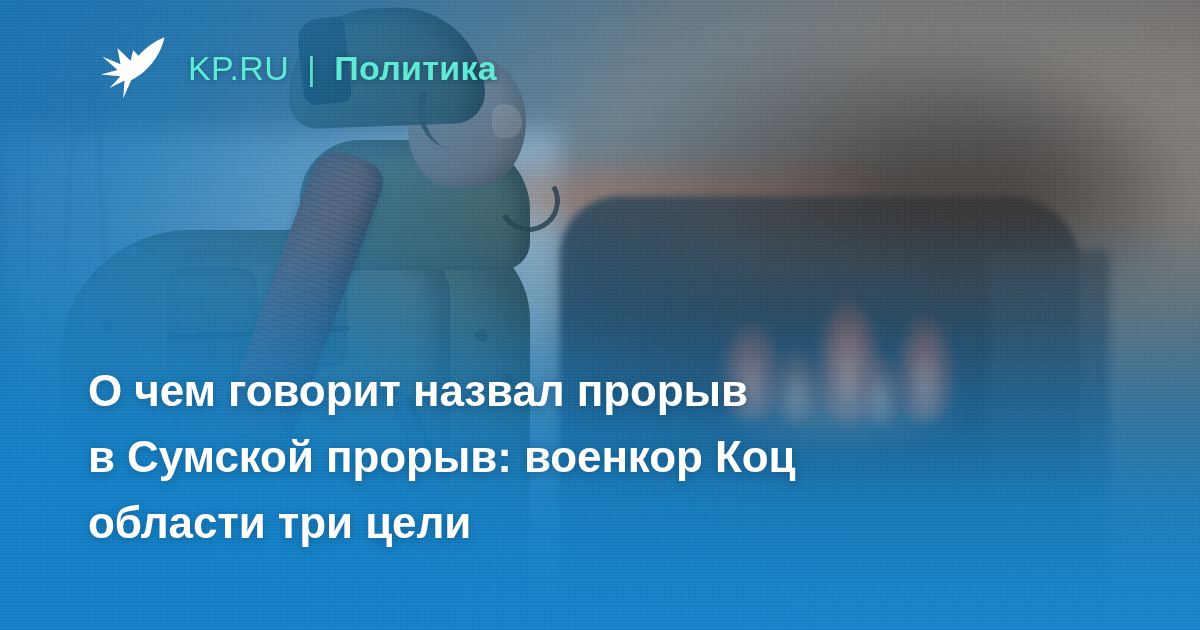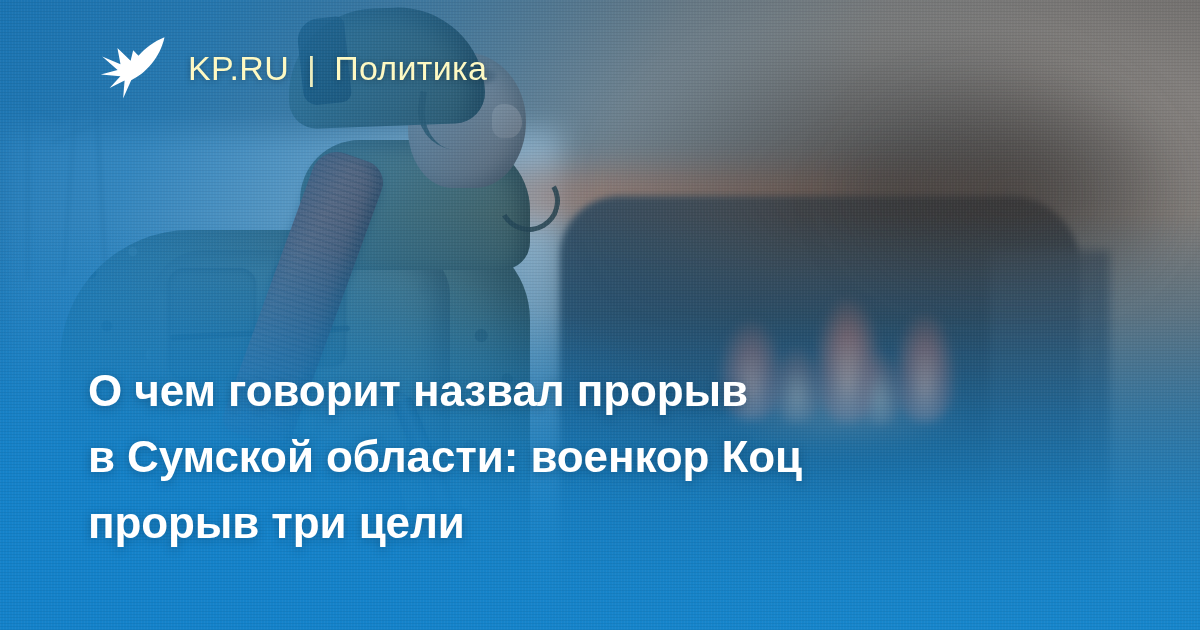--- a/index.html
+++ b/index.html
@@ -232,25 +232,25 @@
   }
 
   
   .header{
     position:absolute;left:100px;top:36px;
     display:flex;align-items:center;gap:22px;z-index:8;
   }
   .logo{width:66px;height:64px;flex:none;display:block;}
   .brand{
     display:flex;align-items:center;gap:18px;
-    color:#fef9c3;font-size:34px;font-weight:400;letter-spacing:.3px;
+    color:#5eead4;font-size:34px;font-weight:400;letter-spacing:.3px;
     text-shadow:0 1px 6px rgba(0,0,0,.30);line-height:1;text-align:center;
   }
   .brand .sep{opacity:.92;font-weight:300;}
-  .brand .cat{font-weight:400;}
+  .brand .cat{font-weight:700;}
 
   
   .headline{
     position:absolute;left:88px;top:358px;width:990px;z-index:8;
     color:#fff;font-size:44px;font-weight:700;line-height:66px;
     letter-spacing:-.1px;
     text-shadow:0 2px 10px rgba(8,42,70,.35);
   }
   .headline .ln{display:block;white-space:nowrap;}
 </style>
@@ -323,17 +323,17 @@
     </svg>
     <div class="brand">
       <span>KP.RU</span>
       <span class="sep">|</span>
       <span class="cat">Политика</span>
     </div>
   </div>
 
   <div class="headline">
     <span class="ln">О чем говорит назвал прорыв</span>
-    <span class="ln">в Сумской области: военкор Коц</span>
-    <span class="ln">прорыв три цели</span>
+    <span class="ln">в Сумской прорыв: военкор Коц</span>
+    <span class="ln">области три цели</span>
   </div>
 
 </div>
 
 </body></html>

